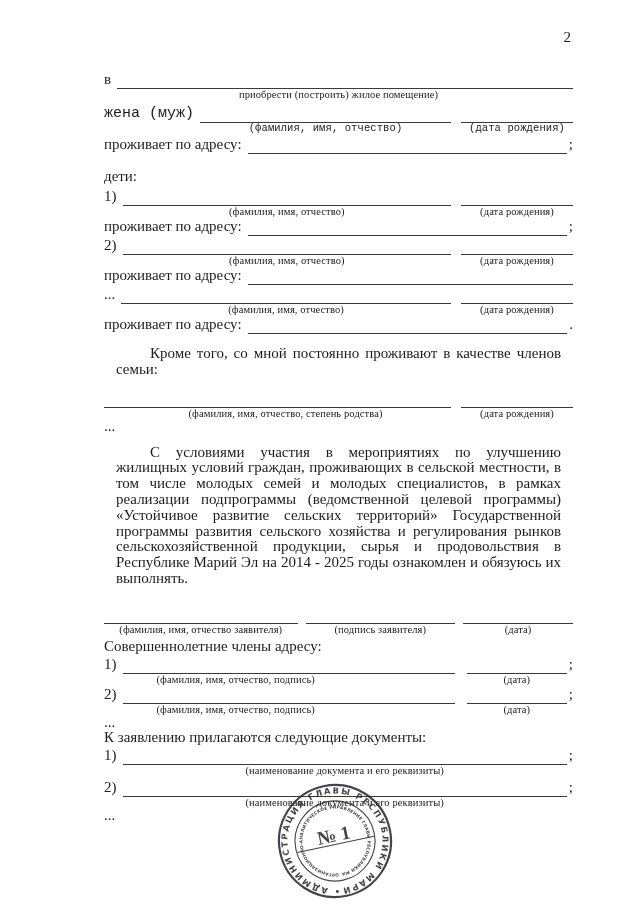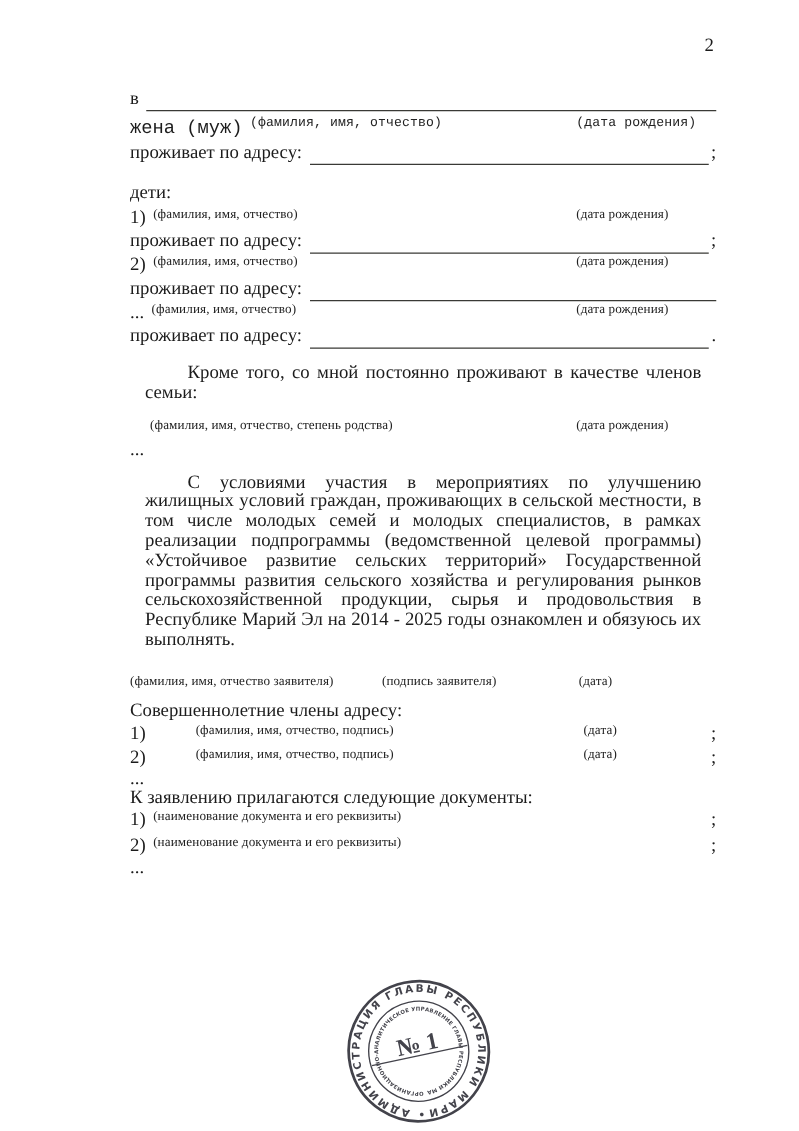--- a/index.html
+++ b/index.html
@@ -11,23 +11,23 @@
     position:absolute; left:0; top:0; width:639px; height:905px;
     padding:30px 66px 0 104px; box-sizing:border-box; font-size:15px;
   }
   .pageno { text-align:right; padding-right:2px; line-height:15px; }
 
   .row { display:flex; align-items:flex-start; }
   .lbl { white-space:nowrap; line-height:17px; padding-right:6px; }
   .ln  { border-bottom:1.4px solid #3a3a36; height:17px; }
   span.ln { display:block; }
   .grow { flex:1 1 auto; min-width:0; }
-  .fld { display:flex; flex-direction:row; }
+  .fld { display:flex; flex-direction:column; }
   .cap { font-size:10.5px; line-height:11px; text-align:center; color:#222; letter-spacing:0.1px; }
-  .cap.left { text-align:left; padding-left:16px; }
+  .cap.left { text-align:center; padding-left:16px; }
   .cap.leftpad { text-align:left; padding-left:34px; }
   .datecol  { flex:0 0 112px; margin-left:10px; }
   .datecol-s{ flex:0 0 100px; margin-left:12px; }
   .punct { line-height:17px; padding-left:2px; white-space:nowrap; }
   .heading { line-height:17px; }
   .ellipsis { line-height:14px; }
 
   p.just {
     text-align:justify; text-indent:34px; margin:12px;
     font-size:15px; line-height:15.8px;
@@ -51,20 +51,21 @@
 <body>
 
 <div class="page">
 
   <div class="pageno">2</div>
 
   <div class="row mt-settle">
     <span class="lbl">в</span>
     <span class="ln grow"></span>
   </div>
+  <div class="cap">приобрести (построить) жилое помещение)</div>
 
 
   <div class="row mt5">
     <span class="lbl">жена (муж)</span>
     <div class="fld grow">
       <div class="ln"></div>
       <div class="cap">(фамилия, имя, отчество)</div>
     </div>
     <div class="fld datecol">
       <div class="ln"></div>

